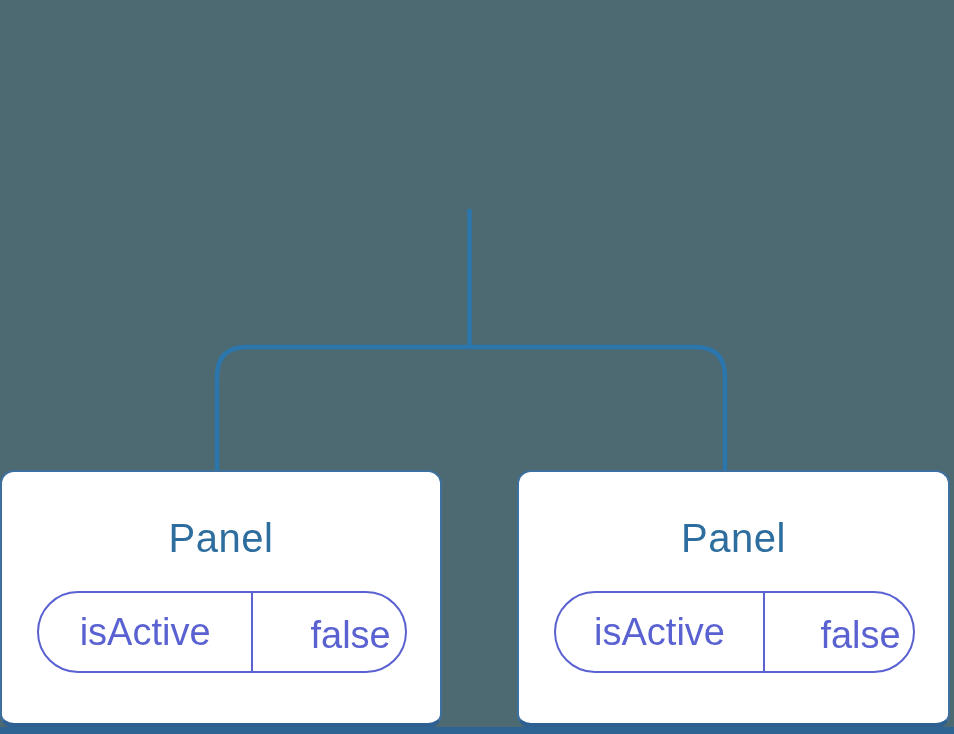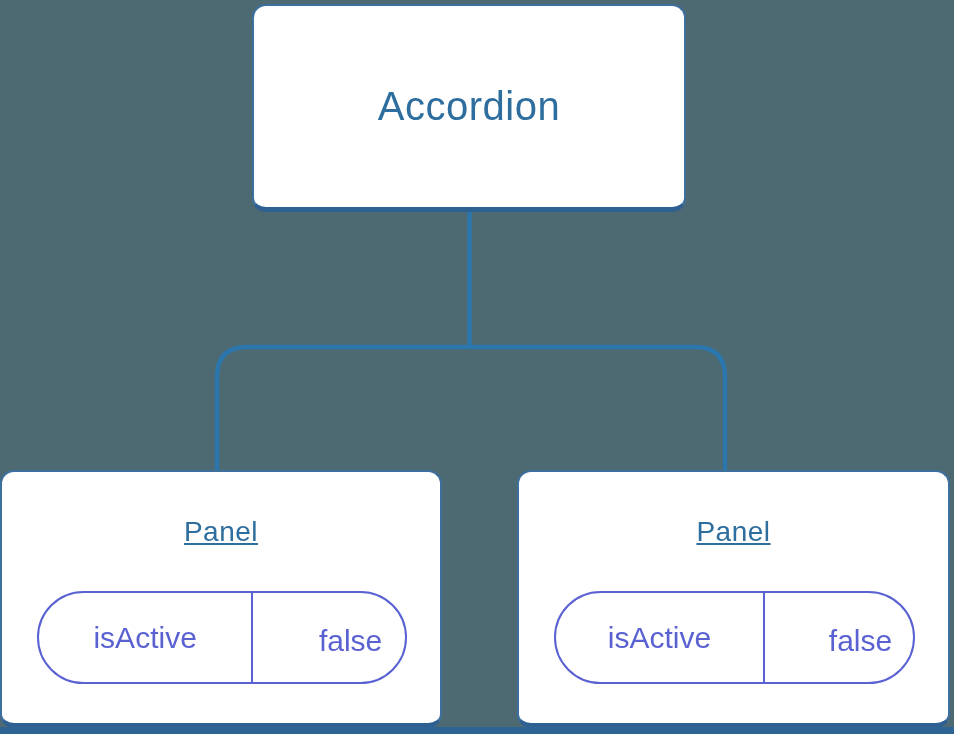--- a/index.html
+++ b/index.html
@@ -51,38 +51,37 @@
   }
   .panel-left  { left: 0;     top: 470px; width: 442px; height: 258px; }
   .panel-right { left: 517px; top: 470px; width: 433px; height: 258px; }
   .panel-title {
     position: absolute;
     top: 44px;
     left: 0;
     width: 100%;
     text-align: center;
     color: var(--node-label, #2d6e9e);
-    font-size: 28px;
+    font-size: 40px;
     font-weight: 500;
     letter-spacing: 0.5px;
-    text-decoration: underline;
   }
   .state-pill {
     position: absolute;
     top: 119px;
     left: 35px;
     right: 33px;
-    height: 93px;
+    height: 82px;
     box-sizing: border-box;
     border: 2px solid var(--state-accent, #5a62d2);
     border-radius: 52px;
     display: flex;
     align-items: stretch;
     color: var(--state-accent, #5a62d2);
-    font-size: 30px;
+    font-size: 38px;
     overflow: hidden;
     gap: 43px;
   }
   .state-key {
     flex: 0 0 58%;
     display: flex;
     align-items: center;
     justify-content: center;
     border-right: 2px solid var(--state-accent, #5a62d2);
   }
@@ -105,23 +104,20 @@
 </head>
 <body>
 
 <div class="stage">
 
   <svg class="connector-svg" viewBox="0 0 954 734" xmlns="http://www.w3.org/2000/svg">
     <path d="M469.5,209 L469.5,349"></path>
     <path d="M217,472 L217,377 Q217,347 247,347 L695,347 Q725,347 725,377 L725,472"></path>
   </svg>
 
-  <div class="node-card root-card">
-    <span class="node-label">Accordion</span>
-  </div>
 
   <div class="node-card panel-left">
     <div class="panel-title">Panel</div>
     <div class="state-pill">
       <div class="state-key">isActive</div>
       <div class="state-value">false</div>
     </div>
   </div>
 
   <div class="node-card panel-right">

